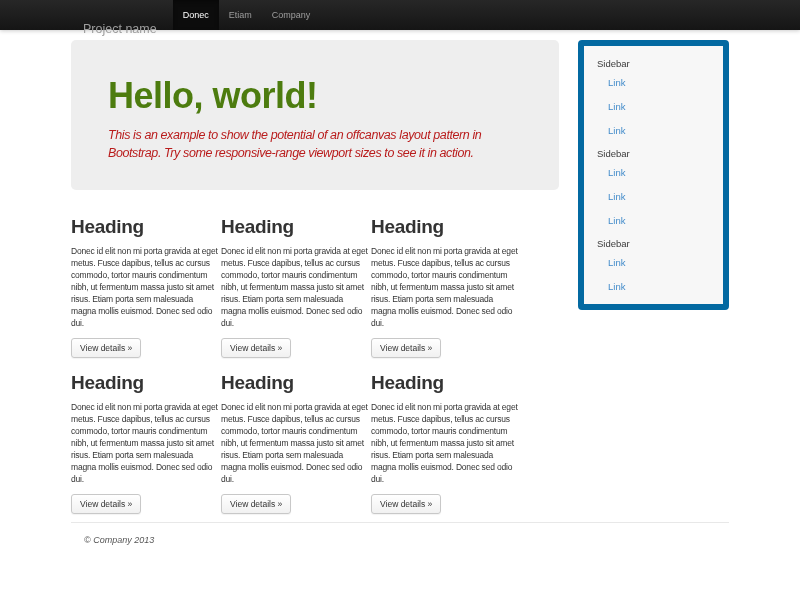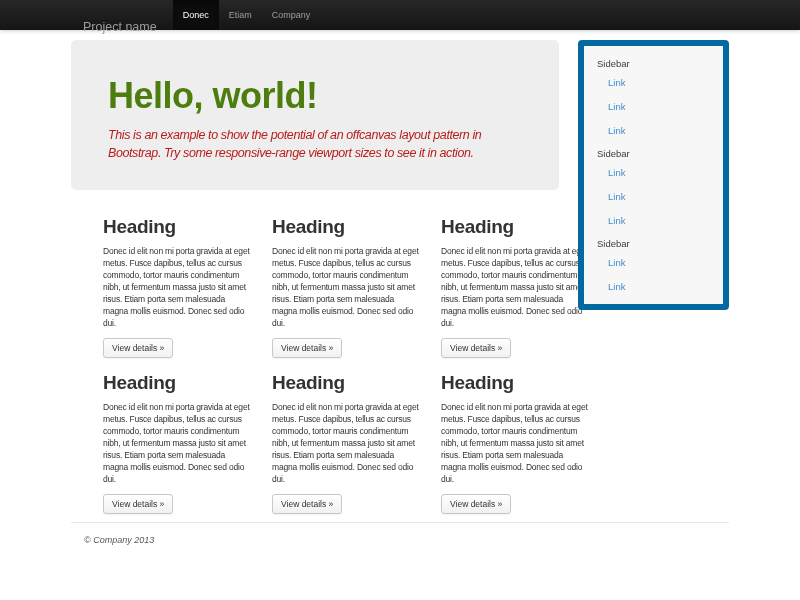--- a/index.html
+++ b/index.html
@@ -16,21 +16,21 @@
     height: 30px; width: 100%;
     background: linear-gradient(#272727, #151515);
     box-shadow: 0 1px 4px rgba(0,0,0,0.2);
   }
   .navbar-inner {
     width: 658px; margin: 0 auto;
     display: flex; align-items: stretch; height: 100%;
   }
   .brand {
     color: #9d9d9d; font-size: 12.5px; line-height: 30px;
-    padding: 0 12px; text-decoration: none; white-space: nowrap; margin-top: 12px;
+    padding: 14px 12px; text-decoration: none; white-space: nowrap;
   }
   .nav { display: flex; margin-left: 4px; }
   .nav-item {
     color: #9d9d9d; font-size: 9px; line-height: 30px;
     padding: 0 10px; text-decoration: none; white-space: nowrap;
   }
   .nav-item.active {
     background: #0c0c0c; color: #ffffff;
     box-shadow: inset 0 2px 4px rgba(0,0,0,0.35);
   }
@@ -47,22 +47,20 @@
     font-size: 36px; line-height: 41px; color: #4d7c0f;
     font-weight: bold; letter-spacing: -0.5px;
   }
   .hero p {
     font-size: 12.5px; line-height: 18px; color: #b91c1c;
     margin-top: 10px; letter-spacing: -0.4px; white-space: pre; font-style: italic;
   }
   
   .cards {
     display: grid; grid-template-columns: repeat(3, 150px);
-    column-gap: 19px;
-    margin-left: 32px;
   }
   .cards.row-1 { margin-top: 26px; }
   .cards.row-2 { margin-top: 14px; }
   .card h2 {
     font-size: 19px; line-height: 22px; color: #333;
     font-weight: bold; letter-spacing: -0.3px;
   }
   .card p {
     font-size: 8.5px; line-height: 12px; color: #333;
     margin: 7px 0 8px 0; letter-spacing: -0.2px; white-space: pre;

